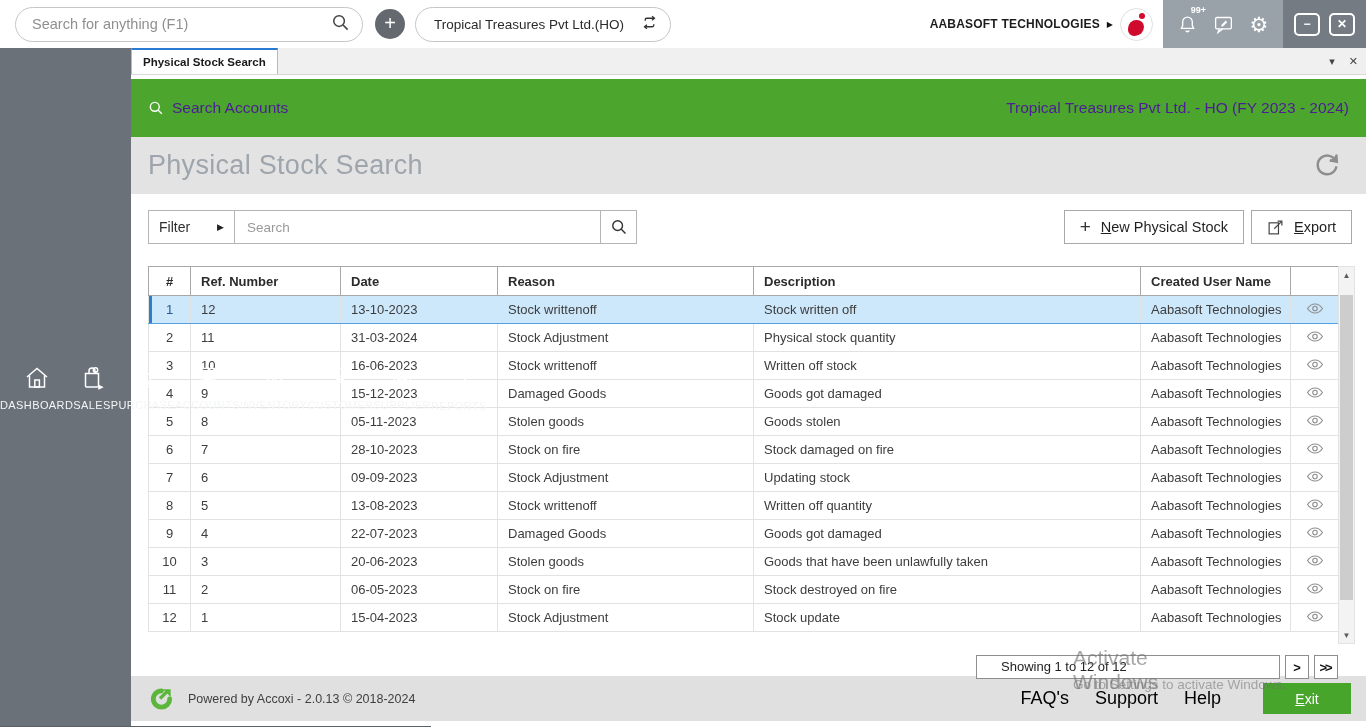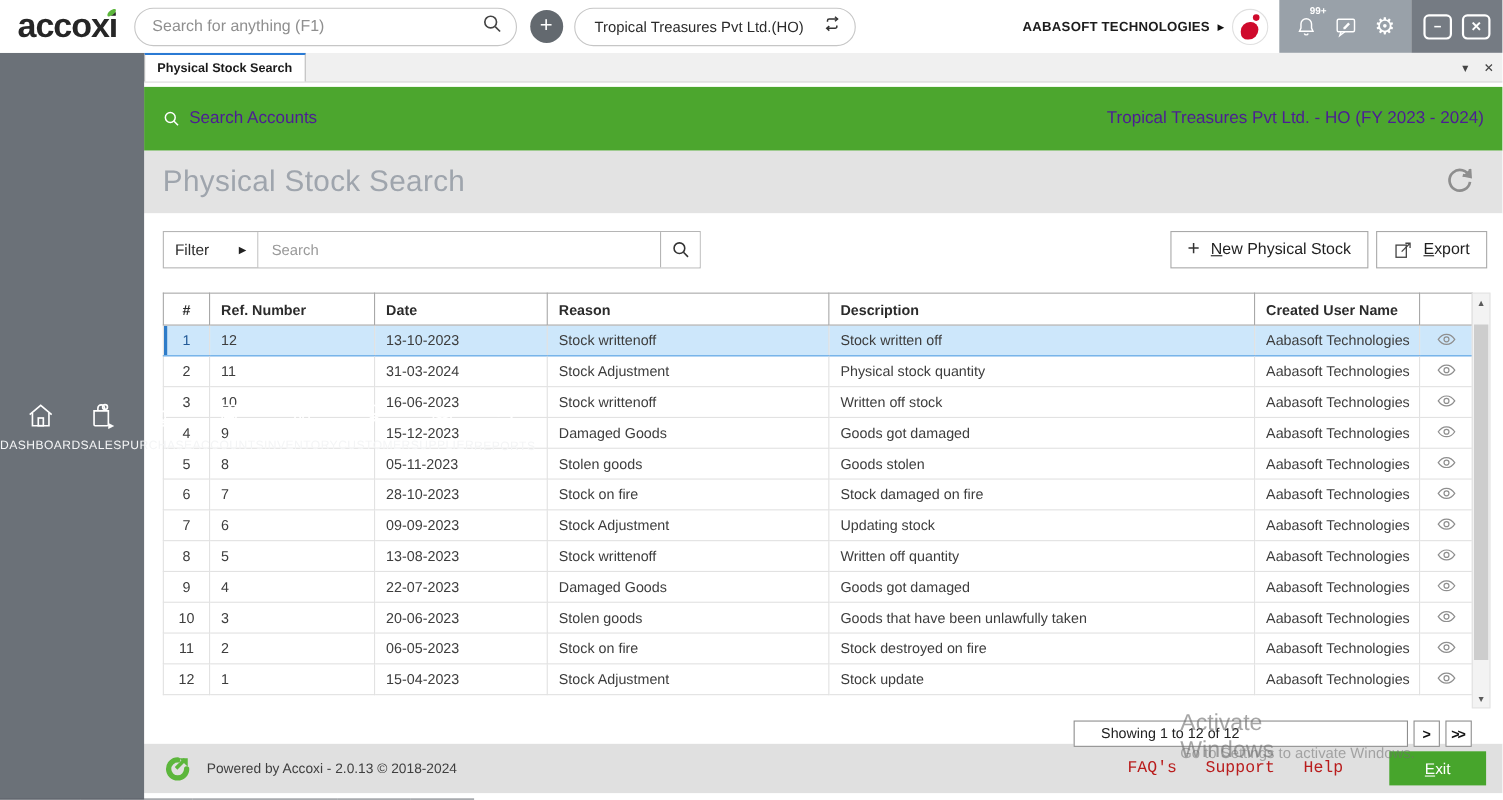--- a/index.html
+++ b/index.html
@@ -119,36 +119,33 @@
                color:#222; line-height:22px; padding-left:24px; }
   .pg-btn { width:24px; height:24px; border:1px solid #8e8e8e; background:#fff; font-size:13px; font-weight:700;
             color:#111; display:flex; align-items:center; justify-content:center; cursor:pointer;
             letter-spacing:-2px; padding-right:2px; }
 
   
   .footer { height:45px; margin-bottom:6px; background:#e0e0e0; display:flex; align-items:center;
             padding:0 15px 0 17px; }
   .footer .powered { font-size:12.5px; color:#3f3f3f; margin-left:13px; }
   .footer .sp { flex:1; }
-  .flink { font-size:15px; color:#b91c1c; margin-right:26px; cursor:pointer;font-family:Liberation Mono, monospace; }
+  .flink { font-size:18px; color:#000000; margin-right:26px; cursor:pointer; }
   .exit-btn { width:88px; height:31px; background:#47a52c; color:#fff; font-size:14px; display:flex;
               align-items:center; justify-content:center; cursor:pointer; margin-left:16px; }
 
   
   .watermark { position:absolute; z-index:99; pointer-events:none; }
   .wm1 { position:absolute; left:1073px; top:646px; font-size:21px; color:rgba(112,112,112,.62); }
   .wm2 { position:absolute; left:1073px; top:677px; font-size:13.5px; color:rgba(112,112,112,.55); white-space:nowrap; }
 </style>
 </head>
 <body>
 
 <div class="topbar">
-  <div class="logo">
-    <span>accoxi</span><span class="leaf"></span>
-  </div>
   <div class="search-pill">
     <input placeholder="Search for anything (F1)" style="">
     <span>
       <svg width="19" height="19" viewBox="0 0 20 20">
           <circle cx="8.5" cy="8.5" r="5.6" fill="none" stroke="#444" stroke-width="1.6"></circle>
           <line x1="12.8" y1="12.8" x2="17.5" y2="17.5" stroke="#444" stroke-width="1.6"></line>
         </svg>
     </span>
   </div>
   <div class="plus-btn">+</div>

